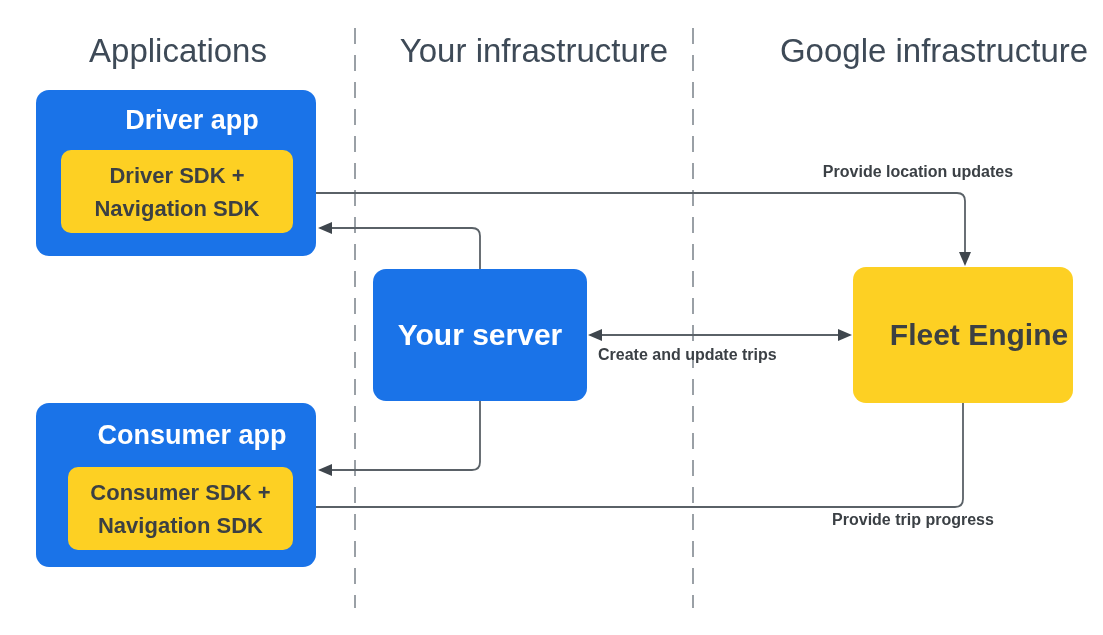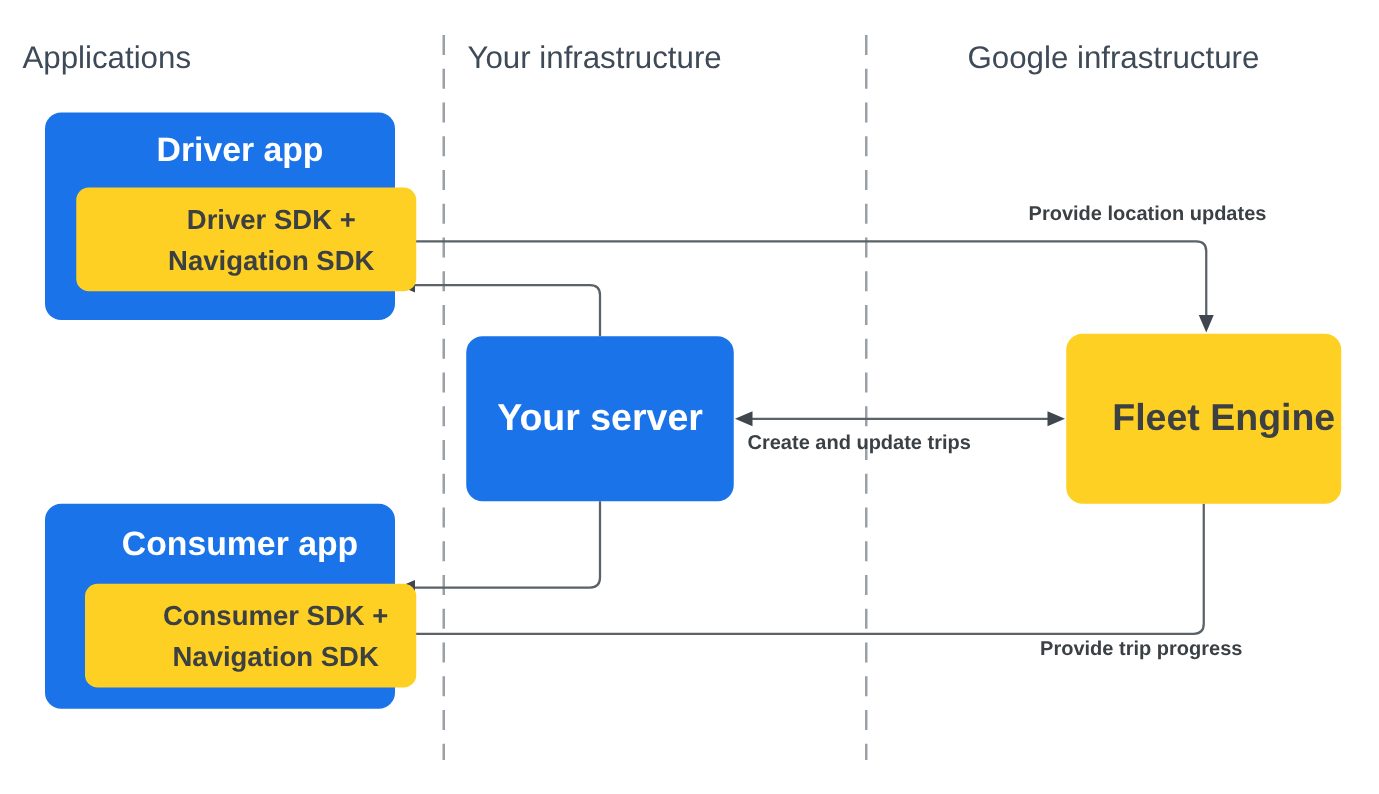--- a/index.html
+++ b/index.html
@@ -22,21 +22,22 @@
     position:relative;
     width:1103px;
     height:635px;
     background:var(--bg);
     overflow:hidden;
   }
   .col-header{
     position:absolute;
     top:32px;
     width:320px;
-    font-size:25px;
+    text-align:center;
+    font-size:33px;
     font-weight:400;
     color:var(--header-text);
   }
   .col-header.apps{left:18px;}
   .col-header.yours{left:374px;}
   .col-header.google{left:774px;}
 
   .node{
     position:absolute;
     border-radius:13px;
@@ -67,21 +68,20 @@
     border-radius:10px;
     display:flex;
     flex-direction:column;
     align-items:center;
     justify-content:center;
     color:var(--dark-text);
     font-weight:700;
     font-size:22px;
     line-height:33px;
     text-align:center;
-    padding-left:40px;
   }
   .driver-app .sdk-box{left:25px;top:60px;width:232px;height:83px;}
   .consumer-app .sdk-box{left:32px;top:64px;width:225px;height:83px;}
 
   .big-label{
     color:#ffffff;
     font-weight:700;
     font-size:30px;
   }
   .fleet-engine .big-label{color:var(--dark-text);margin-left:32px;}

